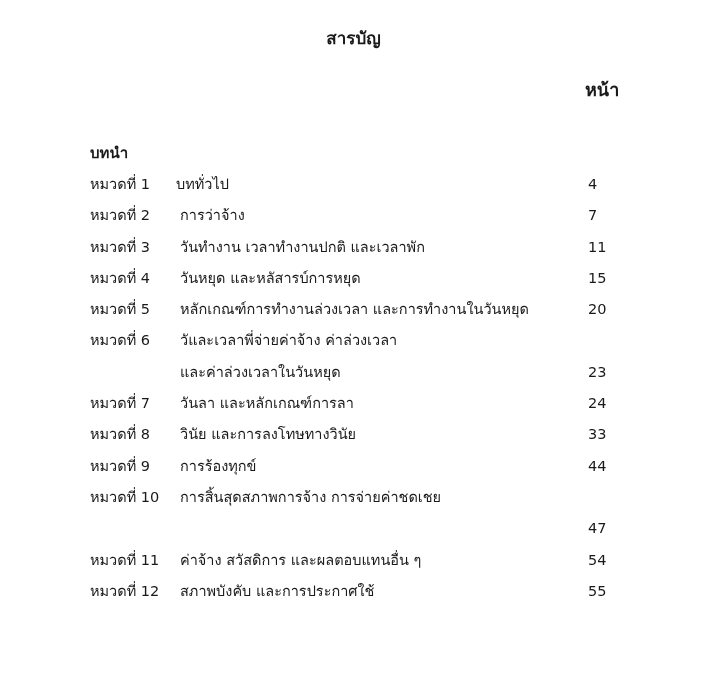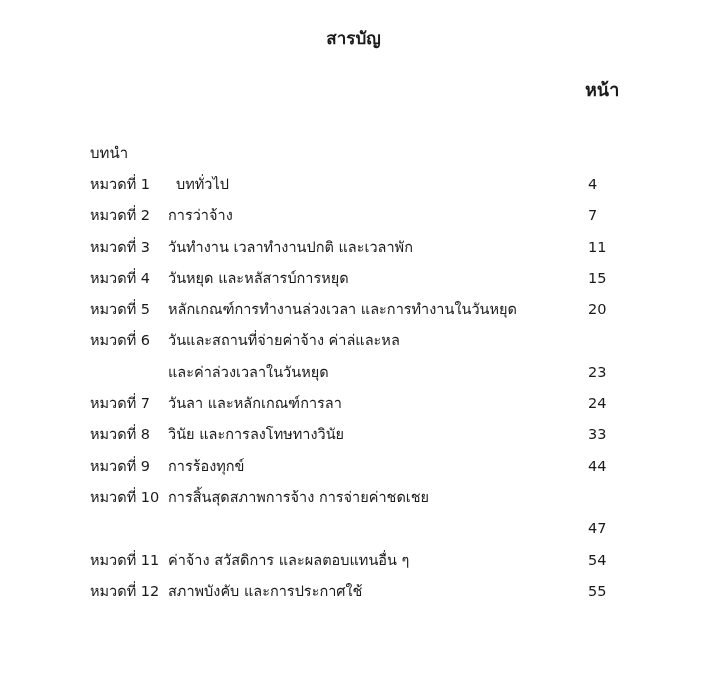--- a/index.html
+++ b/index.html
@@ -38,21 +38,21 @@
       top: 78px;
       left: 585px;
       font-weight: bold;
       font-size: 18px;
       line-height: 24px;
     }
     .intro {
       position: absolute;
       top: 141px;
       left: 90px;
-      font-weight: normal;
+      font-weight: bold;
       font-size: 15px;
       line-height: 24px;
     }
     .toc {
       position: absolute;
       top: 172px;
       left: 0;
       width: 725px;
       text-decoration: underline;
     }
@@ -63,21 +63,21 @@
       line-height: 24px;
     }
     .row .chap {
       position: absolute;
       left: 90px;
       top: 0;
       white-space: nowrap;
     }
     .row .ttl {
       position: absolute;
-      left: 168px;
+      left: 180px;
       top: 0;
       white-space: nowrap;
     }
     .row .ttl.first { left: 176px; }
     .row .pg {
       position: absolute;
       left: 588px;
       top: 0;
       white-space: nowrap;
     }
@@ -122,21 +122,21 @@
     </div>
 
     <div class="row">
       <span class="chap">หมวดที่ 5</span>
       <span class="ttl">หลักเกณฑ์การทำงานล่วงเวลา และการทำงานในวันหยุด</span>
       <span class="pg">20</span>
     </div>
 
     <div class="row">
       <span class="chap">หมวดที่ 6</span>
-      <span class="ttl">วันและสถานที่จ่ายค่าจ้าง ค่าล่และหล</span>
+      <span class="ttl">วัและเวลาพี่จ่ายค่าจ้าง ค่าล่วงเวลา</span>
     </div>
     <div class="row">
       <span class="ttl">และค่าล่วงเวลาในวันหยุด</span>
       <span class="pg">23</span>
     </div>
 
     <div class="row">
       <span class="chap">หมวดที่ 7</span>
       <span class="ttl">วันลา และหลักเกณฑ์การลา</span>
       <span class="pg">24</span>

